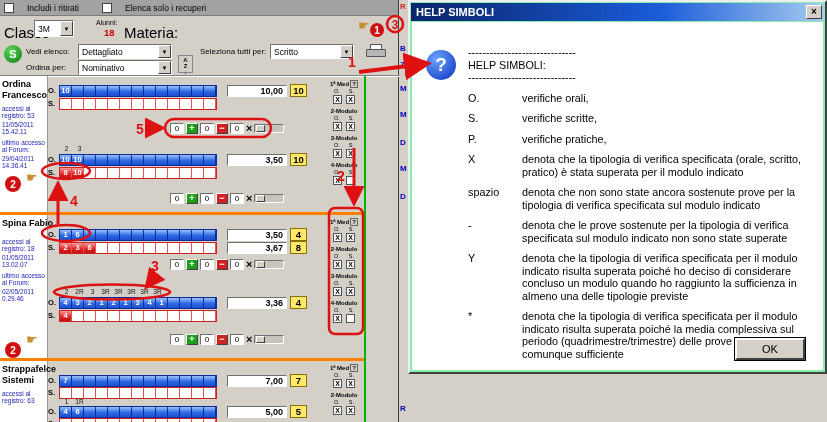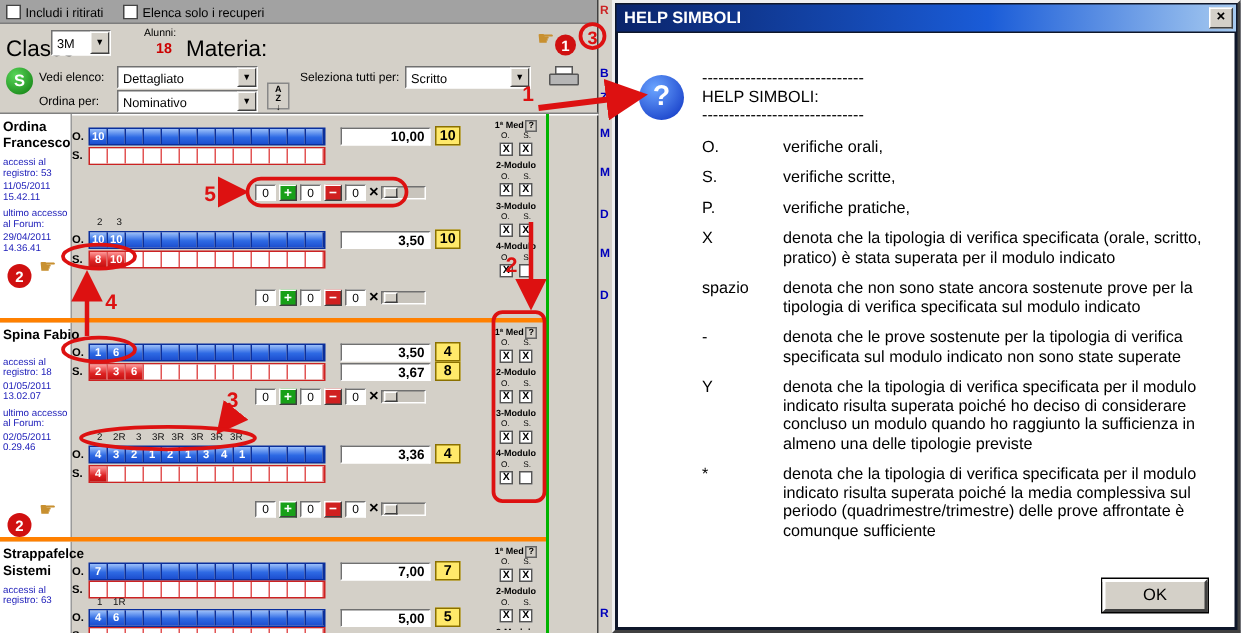--- a/index.html
+++ b/index.html
@@ -1,21 +1,21 @@
 <!DOCTYPE html>
 <html><head>
 <meta charset="utf-8">
 <style>
 *{margin:0;padding:0;box-sizing:border-box}
 body{font-family:"Liberation Sans",sans-serif;background:#fff}
 #screen{position:relative;width:827px;height:422px;background:#d4d0c8;overflow:hidden}
 .abs{position:absolute}
 
 #main{position:absolute;left:0;top:0;width:399px;height:422px;background:#d4d0c8;border-right:1px solid #404040}
-#topbar{position:absolute;left:0;top:0;width:100%;height:16px;background:#a2a2a2;border-bottom:1px solid #7d7d7d;display:flex;align-items:center;gap:3px;padding:0 4px}
+#topbar{position:absolute;left:0;top:0;width:100%;height:16px;background:#a2a2a2;border-bottom:1px solid #7d7d7d;display:flex;align-items:center;gap:13px;padding:0 4px}
 .cb{width:10px;height:10px;background:#fff;border:1px solid #444;flex-shrink:0}
 .cblabel{font-size:8.5px;color:#000;margin-right:10px}
 .lbl{position:absolute;font-size:15px;color:#000}
 .lbl-s{position:absolute;font-size:8px;color:#000}
 .combo{position:absolute;background:#fff;border:1px solid;border-color:#707070 #fff #fff #707070;display:flex;align-items:center;font-size:8.5px;padding-left:3px;overflow:hidden}
 .combo .cval{flex:1;white-space:nowrap}
 .combo .arrow{width:13px;align-self:stretch;background:#d4d0c8;border:1px solid;border-color:#fff #404040 #404040 #fff;font-size:6px;display:flex;align-items:center;justify-content:center;flex-shrink:0}
 .sunken{background:#fff;border:1px solid;border-color:#707070 #fff #fff #707070}
 .materia{position:absolute;left:163px;top:20px;width:194px;height:17px;font-size:9.5px;font-style:italic;color:#2222cc;display:flex;align-items:center;padding-left:4px;white-space:nowrap;overflow:hidden}
 .logo{position:absolute;left:4px;top:45px;width:18px;height:18px;border-radius:50%;background:radial-gradient(circle at 35% 30%,#59d659,#0d7a0d);color:#fff;font-weight:bold;font-size:11px;display:flex;align-items:center;justify-content:center}
@@ -58,21 +58,21 @@
 .modentry{margin-bottom:4px}
 .modname{font-size:6px;font-weight:bold;white-space:nowrap;display:flex;justify-content:center;align-items:center;gap:1px;line-height:7px}
 .modhelp{width:8px;height:8px;border:1px solid #666;background:#d4d0c8;font-size:6px;line-height:7px;display:inline-block}
 .modos{display:flex;justify-content:center;gap:9px;font-size:5.5px;line-height:6px}
 .modboxes{display:flex;justify-content:center;gap:4px;margin-top:1px}
 .modbox{width:9px;height:9px;background:#fff;border:1px solid #555;font-size:7px;font-weight:bold;line-height:8px}
 
 #strip{position:absolute;left:400px;top:0;width:8px;height:422px;background:#d4d0c8;overflow:hidden}
 .frag{position:absolute;left:0;font-size:8px;font-weight:bold;color:#0000bb;line-height:9px}
 
-#dialog{position:absolute;left:408px;top:0;width:419px;height:422px;background:#0f172a;border:2px solid;border-color:#efefef #404040 #404040 #efefef;z-index:10}
+#dialog{position:absolute;left:408px;top:0;width:419px;height:374px;background:#86efac;border:2px solid;border-color:#efefef #404040 #404040 #efefef;z-index:10}
 #dtitle{position:absolute;left:1px;top:1px;right:1px;height:18px;background:linear-gradient(90deg,#0a246a,#1a5cd8 60%,#a6caf0);color:#fff;font-weight:bold;font-size:11px;display:flex;align-items:center;padding-left:5px}
 #dclose{position:absolute;right:3px;top:3px;width:16px;height:14px;background:#d4d0c8;border:1px solid;border-color:#fff #404040 #404040 #fff;font-size:10px;font-weight:bold;color:#000;text-align:center;line-height:12px}
 #dbody{position:absolute;left:2px;top:20px;right:2px;bottom:2px;background:#fff}
 .hicon{position:absolute;left:14px;top:28px;width:30px;height:30px;border-radius:50%;background:radial-gradient(circle at 35% 30%,#6aa4ff,#0a2fc0);color:#fff;font-weight:bold;font-size:19px;display:flex;align-items:center;justify-content:center}
 .hcontent{position:absolute;left:56px;top:24px;right:14px;bottom:44px;display:flex;flex-direction:column;gap:8px;font-size:10.8px;line-height:12.5px;color:#000}
 .hhead div{white-space:nowrap}
 .hentry{display:flex}
 .hsym{width:54px;flex-shrink:0}
 .htext{flex:1}
 #okbtn{position:absolute;right:18px;bottom:10px;width:70px;height:22px;background:#d4d0c8;border:2px solid;border-color:#fff #404040 #404040 #fff;box-shadow:0 0 0 1px #000;font-size:11px;text-align:center;line-height:19px}

